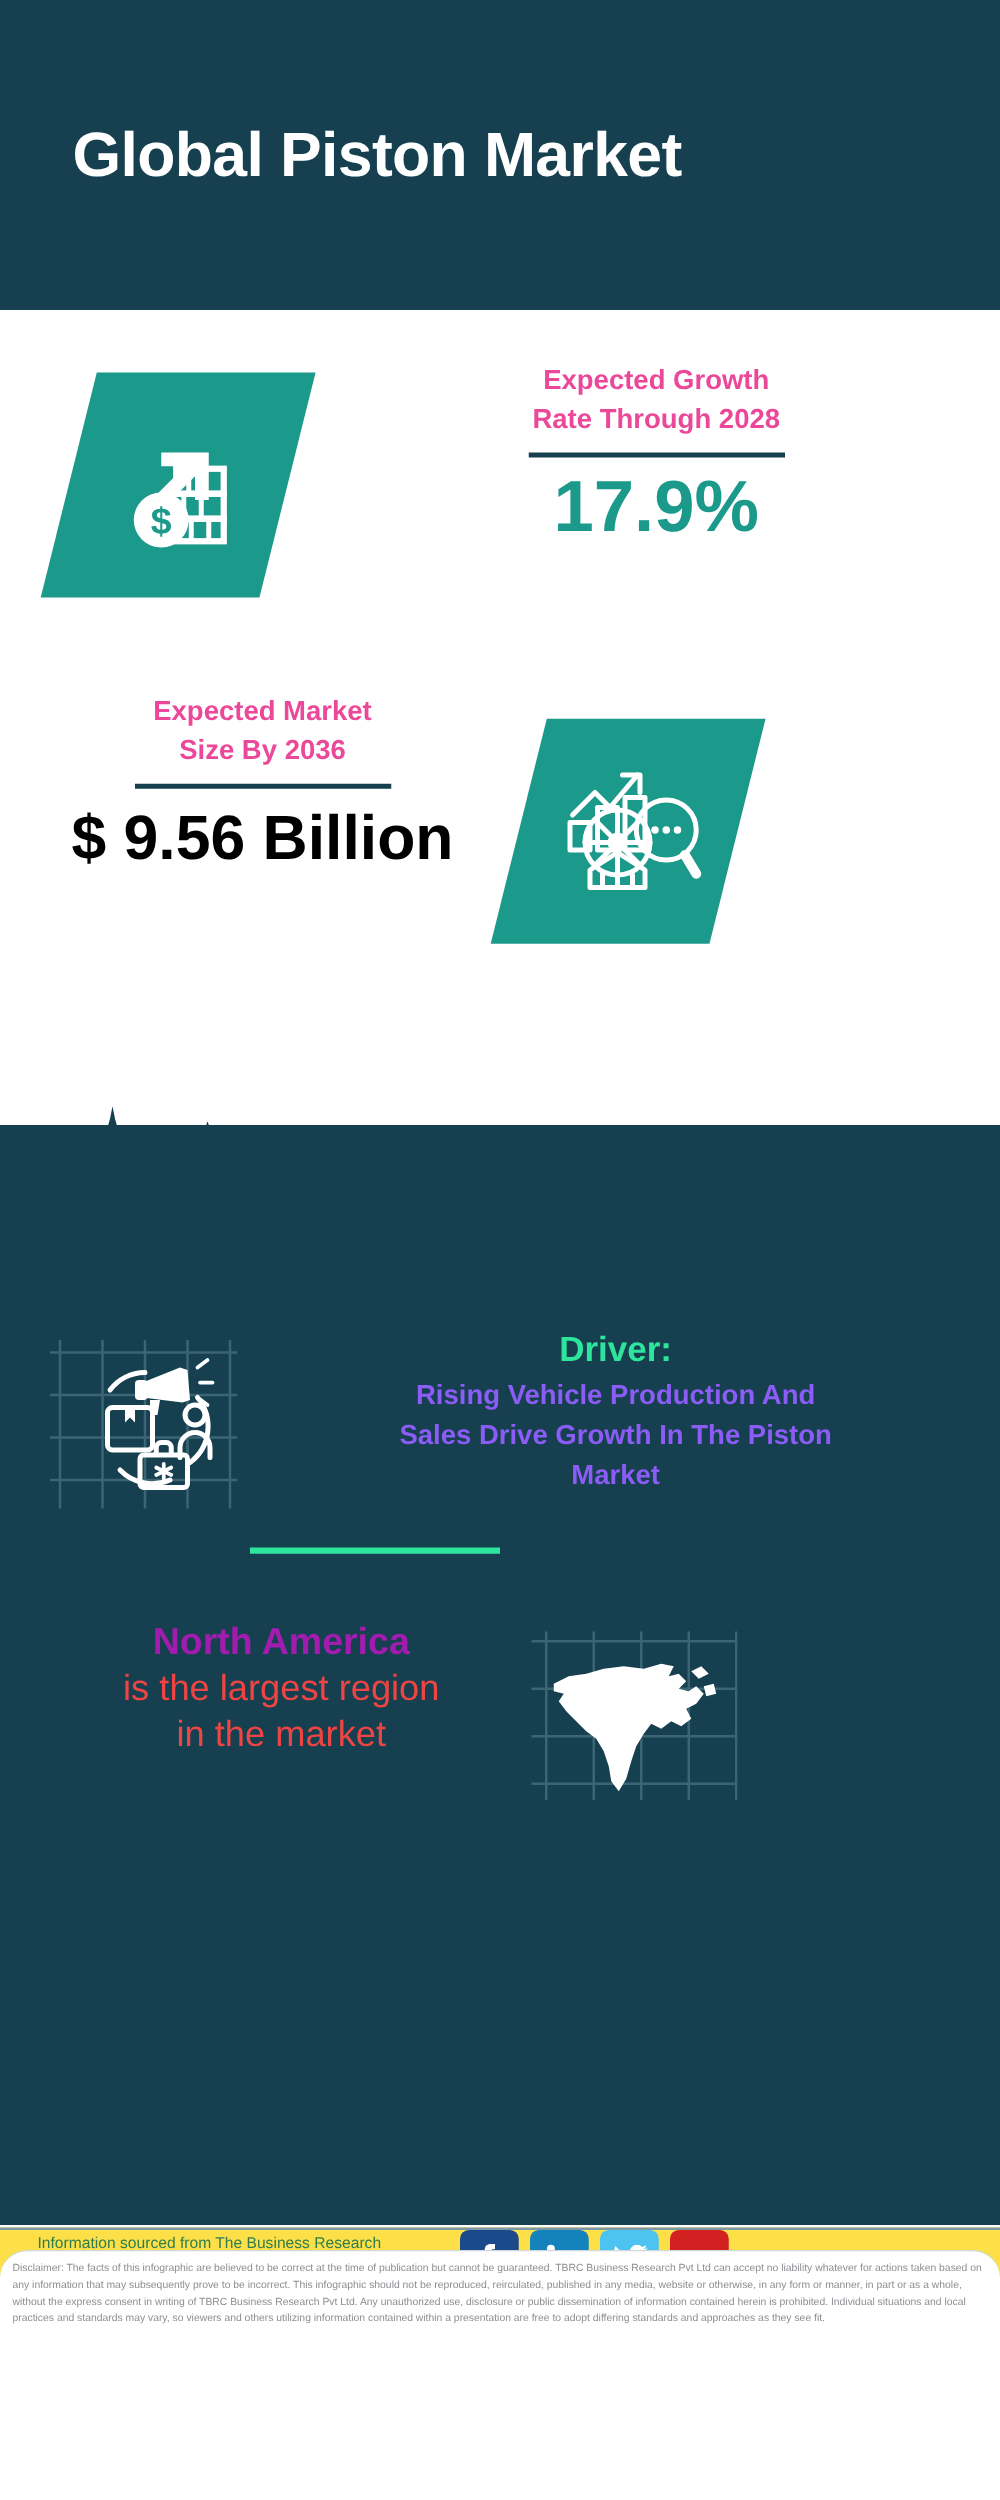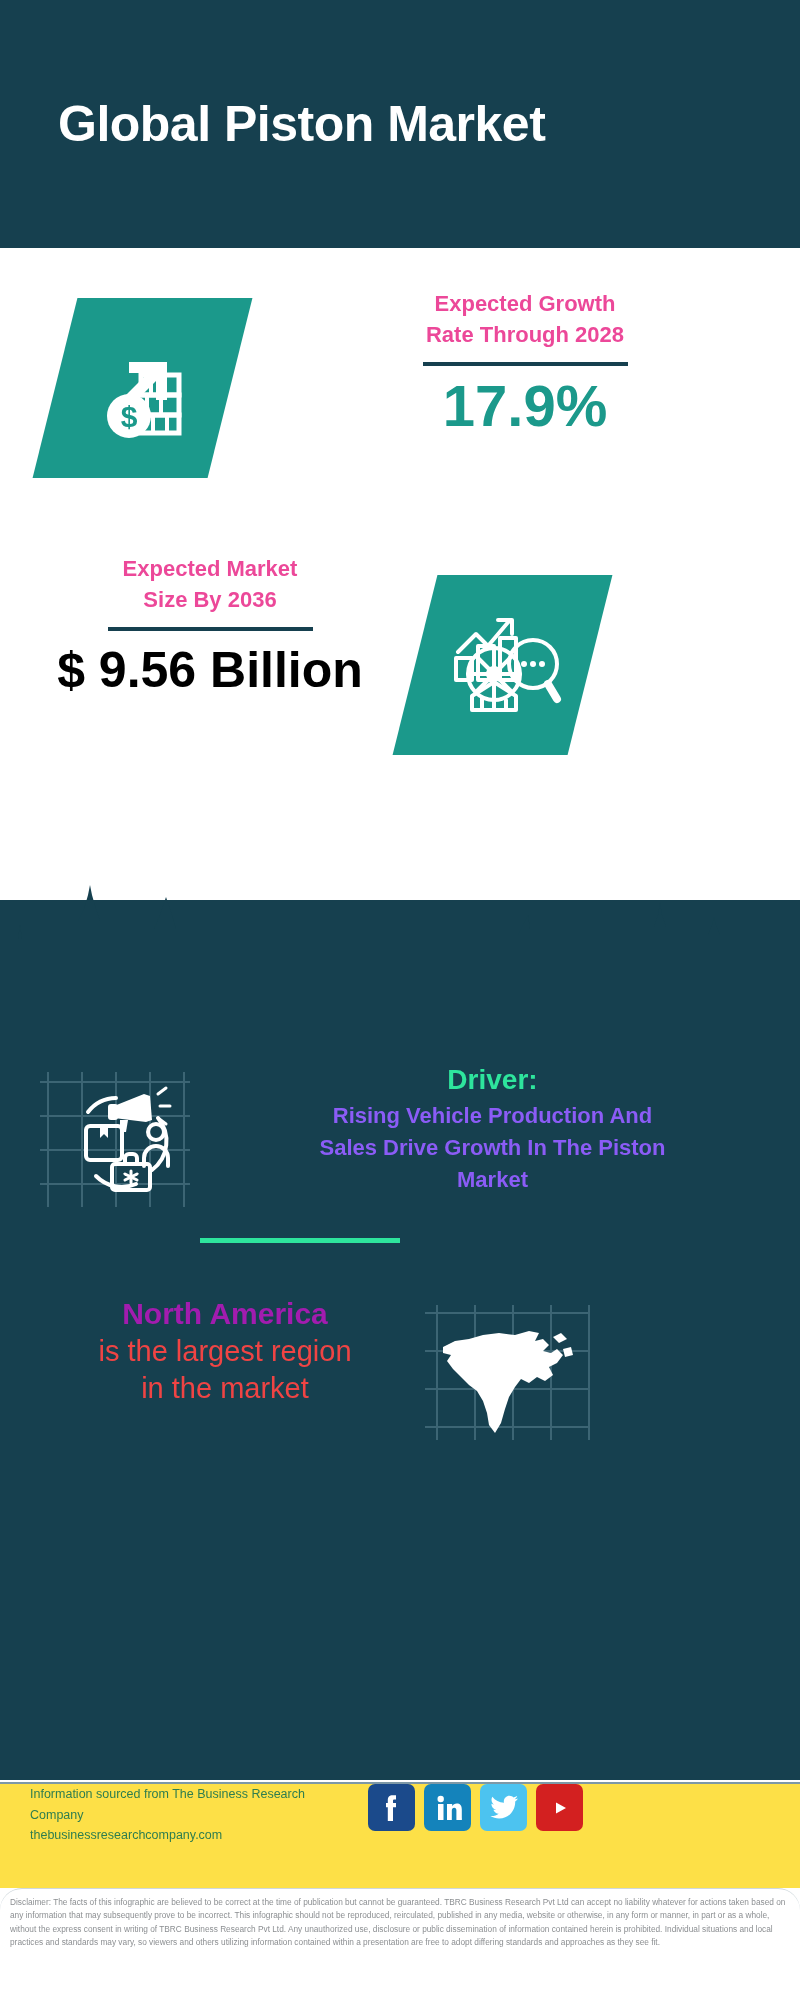--- a/index.html
+++ b/index.html
@@ -126,21 +126,21 @@
     width:47px; height:47px; border-radius:7px;
     display:flex; align-items:center; justify-content:center;
   }
   .s-fb { background:#1b4a8b; }
   .s-li { background:#1483bb; }
   .s-tw { background:#4cc3f0; }
   .s-yt { background:#d32020; }
   .social svg { display:block; }
 
   .disclaimer {
-    position:absolute; left:0; top:1888px; width:800px; height:112px;
+    position:absolute; left:0; top:1800px; width:800px; height:112px;
     background:#ffffff; border-top:1px solid #cfd8dc;
     padding:7px 10px 0 10px;
     border-radius:22px;
   }
   .disclaimer p {
     color:#8c8f92; font-size:8.3px; line-height:1.62; text-align:left;
     word-spacing:0px;
   }
 </style>
 </head>

